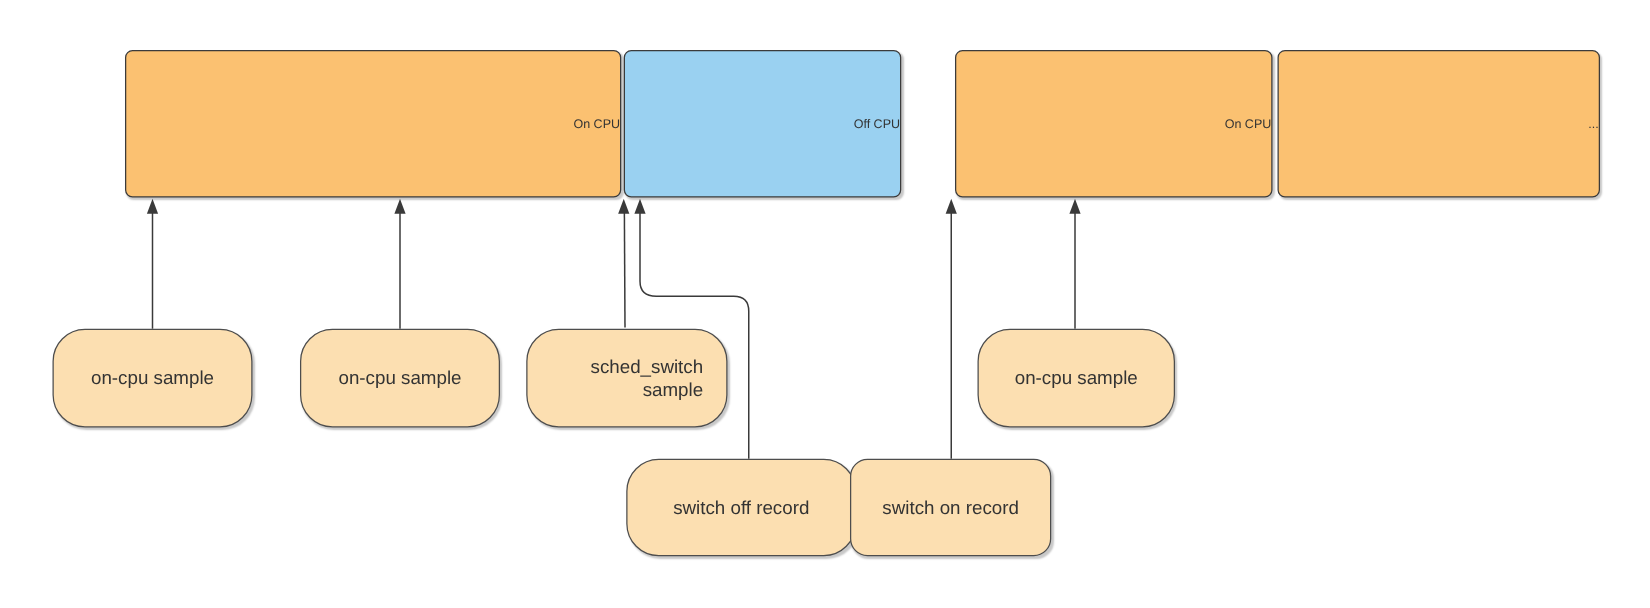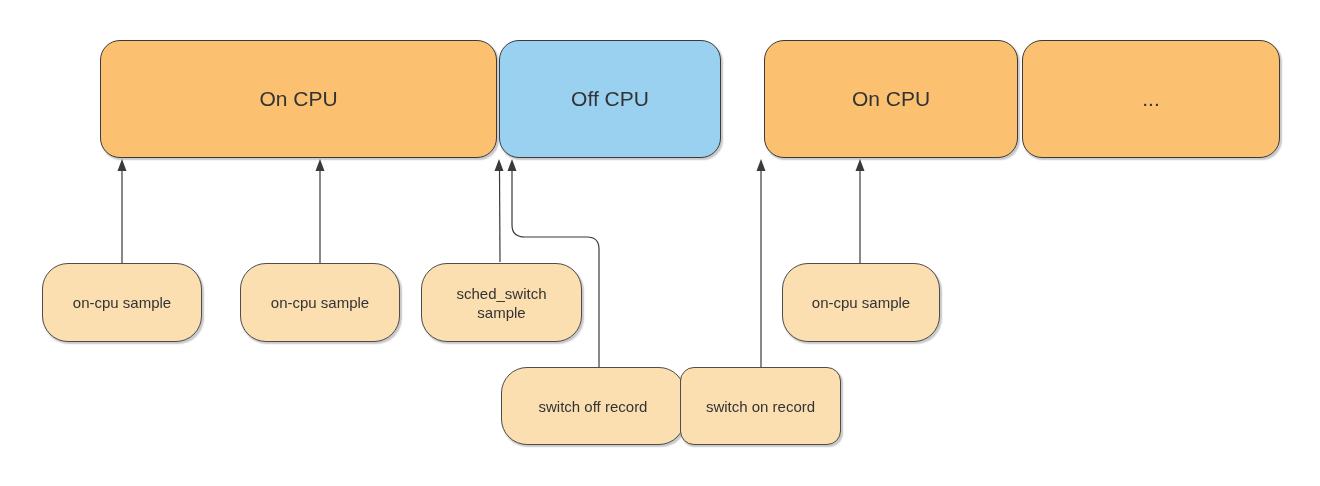--- a/index.html
+++ b/index.html
@@ -19,26 +19,26 @@
     position: absolute;
     left: 0; top: 0;
     width: 1320px; height: 486px;
     pointer-events: none;
   }
   .block {
     position: absolute;
     top: 40px;
     height: 118px;
     border: 1.5px solid #3b3b3b;
-    border-radius: 20px;
+    border-radius: 6px;
     box-sizing: border-box;
     display: flex;
     align-items: center;
-    justify-content: center;
-    font-size: 21px;
+    justify-content: flex-end;
+    font-size: 10px;
     color: #333333;
     box-shadow: 1.5px 2px 1.5px rgba(0,0,0,0.22);
   }
   .block.on-cpu  { background: #fbc171; }
   .block.off-cpu { background: #9ad1f1; }
   .pill {
     position: absolute;
     background: #fcdfb1;
     border: 1px solid #4d4d4d;
     border-radius: 26px;
@@ -109,21 +109,21 @@
   <div class="block on-cpu" style="left:1022px; width:258px;">
     <span>...</span>
   </div>
 
   <div class="pill row-samples" style="left:42px; width:160px;">
     <span>on-cpu sample</span>
   </div>
   <div class="pill row-samples" style="left:240px; width:160px;">
     <span>on-cpu sample</span>
   </div>
-  <div class="pill row-samples" style="left:421px; width:161px;">
+  <div class="pill row-samples" style="left:421px; width:161px;text-align:right;">
     <span>sched_switch sample</span>
   </div>
   <div class="pill row-samples" style="left:782px; width:158px;">
     <span>on-cpu sample</span>
   </div>
 
   <div class="pill row-records" style="left:501px; width:184px;">
     <span style="max-width:140px;">switch off record</span>
   </div>
   <div class="pill row-records" style="left:680px; width:161px;border-radius:14px;">

